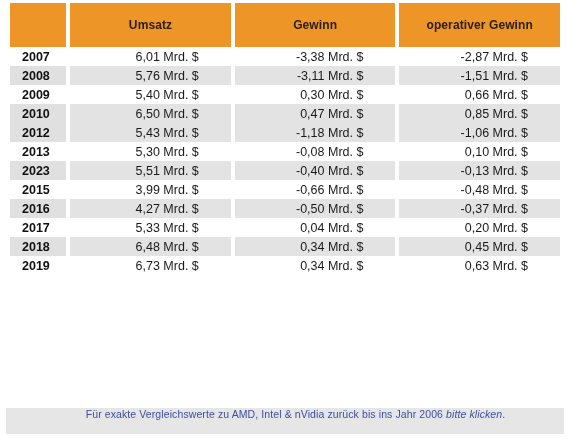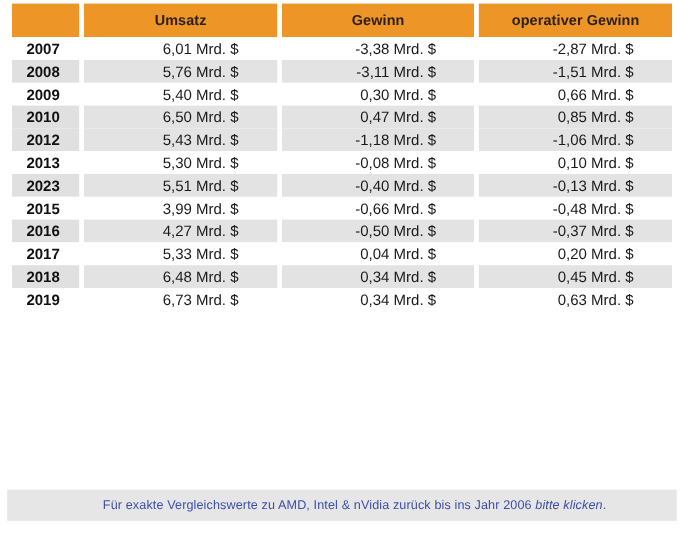--- a/index.html
+++ b/index.html
@@ -31,21 +31,21 @@
     margin: 0;
   }
 
   
   thead th {
     background: #EE9528;
     color: #2b2013;
     font-size: 12px;
     font-weight: bold;
     text-align: center;
-    height: 28px;
+    height: 44px;
     padding: 0 6px;
     box-sizing: border-box;
     white-space: nowrap;
     letter-spacing: 0.1px;
   }
   thead th.col-year {
     width: 56px;
     padding: 0;
   }
   thead th.col-data {
@@ -89,21 +89,20 @@
 
   
   .footer-band {
     position: absolute;
     left: 6px;
     right: 10px;
     bottom: 10px;
     height: 26px;
     background: #e6e6e6;
     display: flex;
-    align-items: center;
     justify-content: center;
     padding-left: 21px;
   }
   .footer-text {
     font-size: 10.5px;
     color: #3c4fa5;
     text-align: center;
     letter-spacing: 0.1px;
   }
   .footer-text .link-em {

